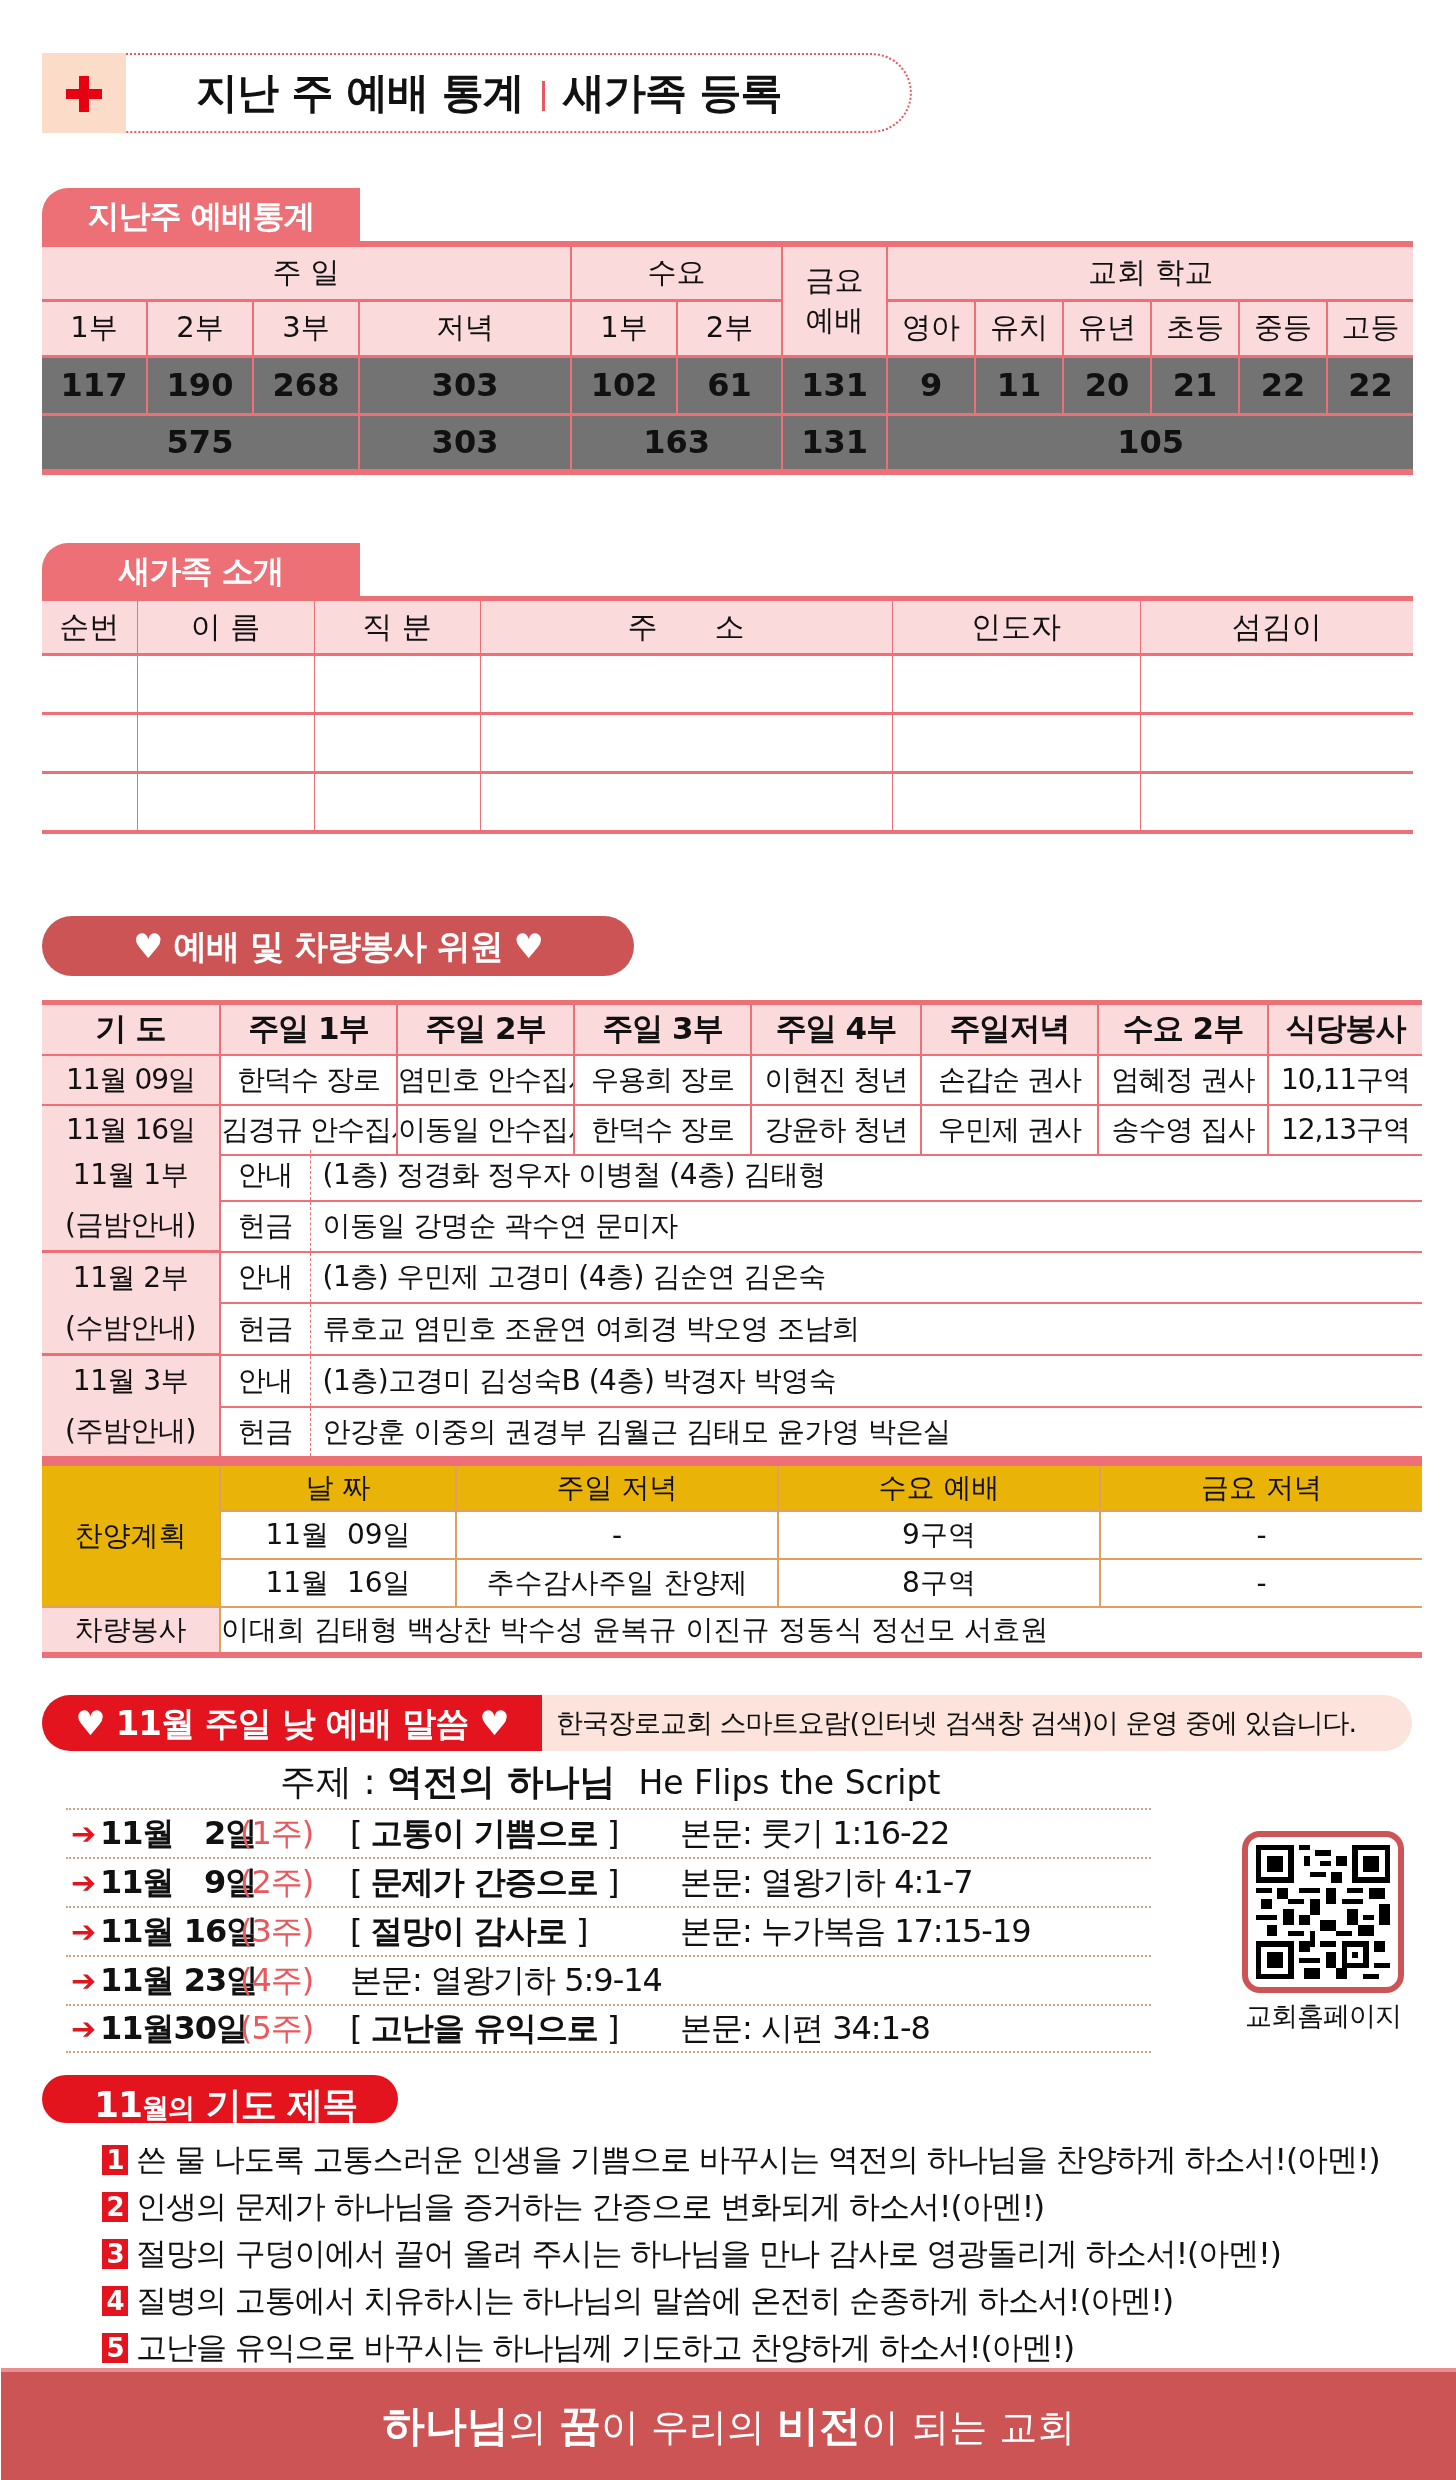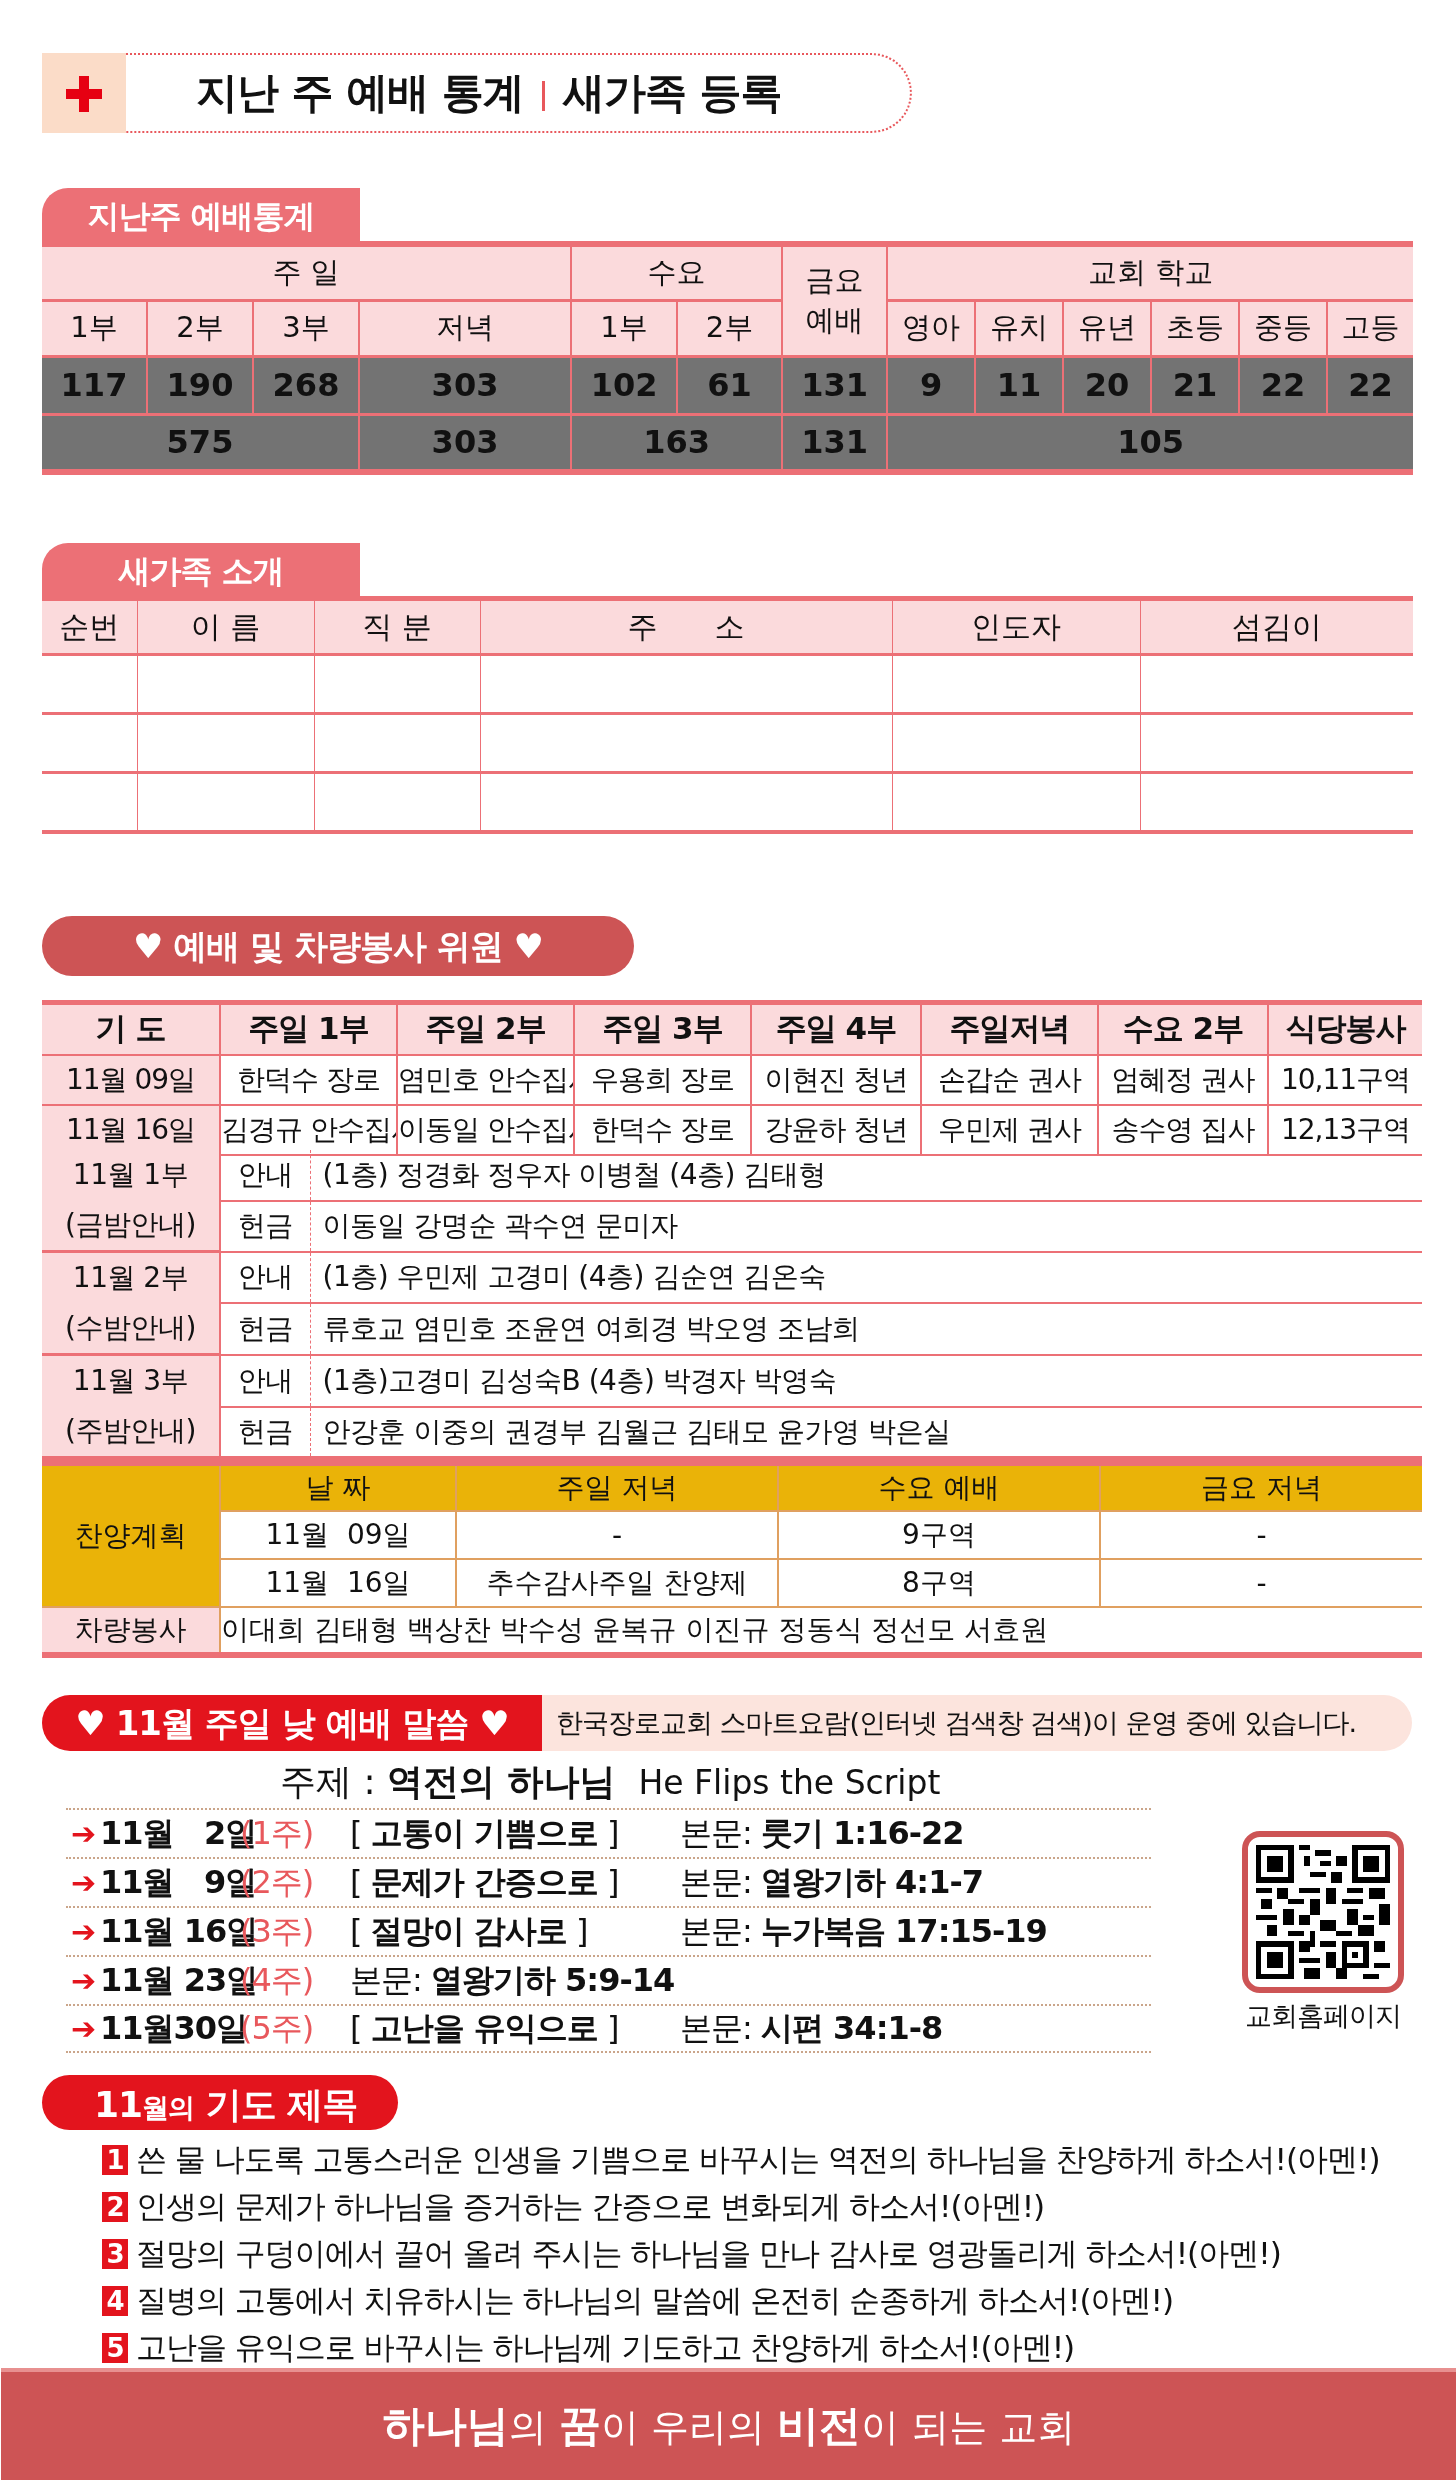--- a/index.html
+++ b/index.html
@@ -53,24 +53,24 @@
 .theme b{font-weight:bold}
 .sermons{left:66px;top:1808px;width:1085px}
 .srow{height:49px;border-top:2px dotted #caa58a;display:flex;align-items:center;font-size:32px;white-space:nowrap;letter-spacing:-1px}
 .srow:last-child{border-bottom:2px dotted #caa58a}
 .srow .arr{color:#e3141d;font-weight:bold;width:34px;text-align:center;font-size:30px}
 .srow .dt{width:140px;font-weight:bold}
 .srow .wk{width:110px;color:#e8585c}
 .srow .tt{width:330px;font-weight:bold}
 .srow .tt .br{font-weight:normal}
 .srow .pg{}
-.srow .pg b{font-weight:bold}
+.srow .pg b{font-weight:normal}
 .qr-frame{left:1242px;top:1831px;width:162px;height:162px;border:6px solid #cd5455;border-radius:18px;background:#fff;padding:8px}
 .qr-label{left:1230px;top:1998px;width:186px;text-align:center;font-size:27px;letter-spacing:-1px}
-.banner-prayer{left:42px;top:2075px;width:356px;height:55px;background:#e3141d;border-radius:30px;color:#fff;font-size:36px;font-weight:bold;line-height:60px;padding-left:52px;letter-spacing:-1px;white-space:nowrap}
+.banner-prayer{left:42px;top:2075px;width:356px;height:48px;background:#e3141d;border-radius:30px;color:#fff;font-size:36px;font-weight:bold;line-height:60px;padding-left:52px;letter-spacing:-1px;white-space:nowrap}
 .banner-prayer .sm{font-size:27px}
 .prayers{left:102px;top:2136px;width:1320px}
 .prow{height:47px;line-height:47px;font-size:31px;white-space:nowrap;letter-spacing:-1px;display:flex;align-items:center}
 .prow .num{display:inline-block;width:26px;height:30px;line-height:30px;background:#e3141d;color:#fff;font-weight:bold;font-size:26px;text-align:center;margin-right:8px}
 .footer{left:1px;top:2368px;width:1456px;height:112px;background:#cd5455;color:#fff;text-align:center;line-height:108px;font-size:38px;font-family:"DejaVu Serif","Liberation Serif",serif;border-top:4px solid #e89090}
 .footer b{font-size:42px}
 </style>
 </head>
 <body>
 

